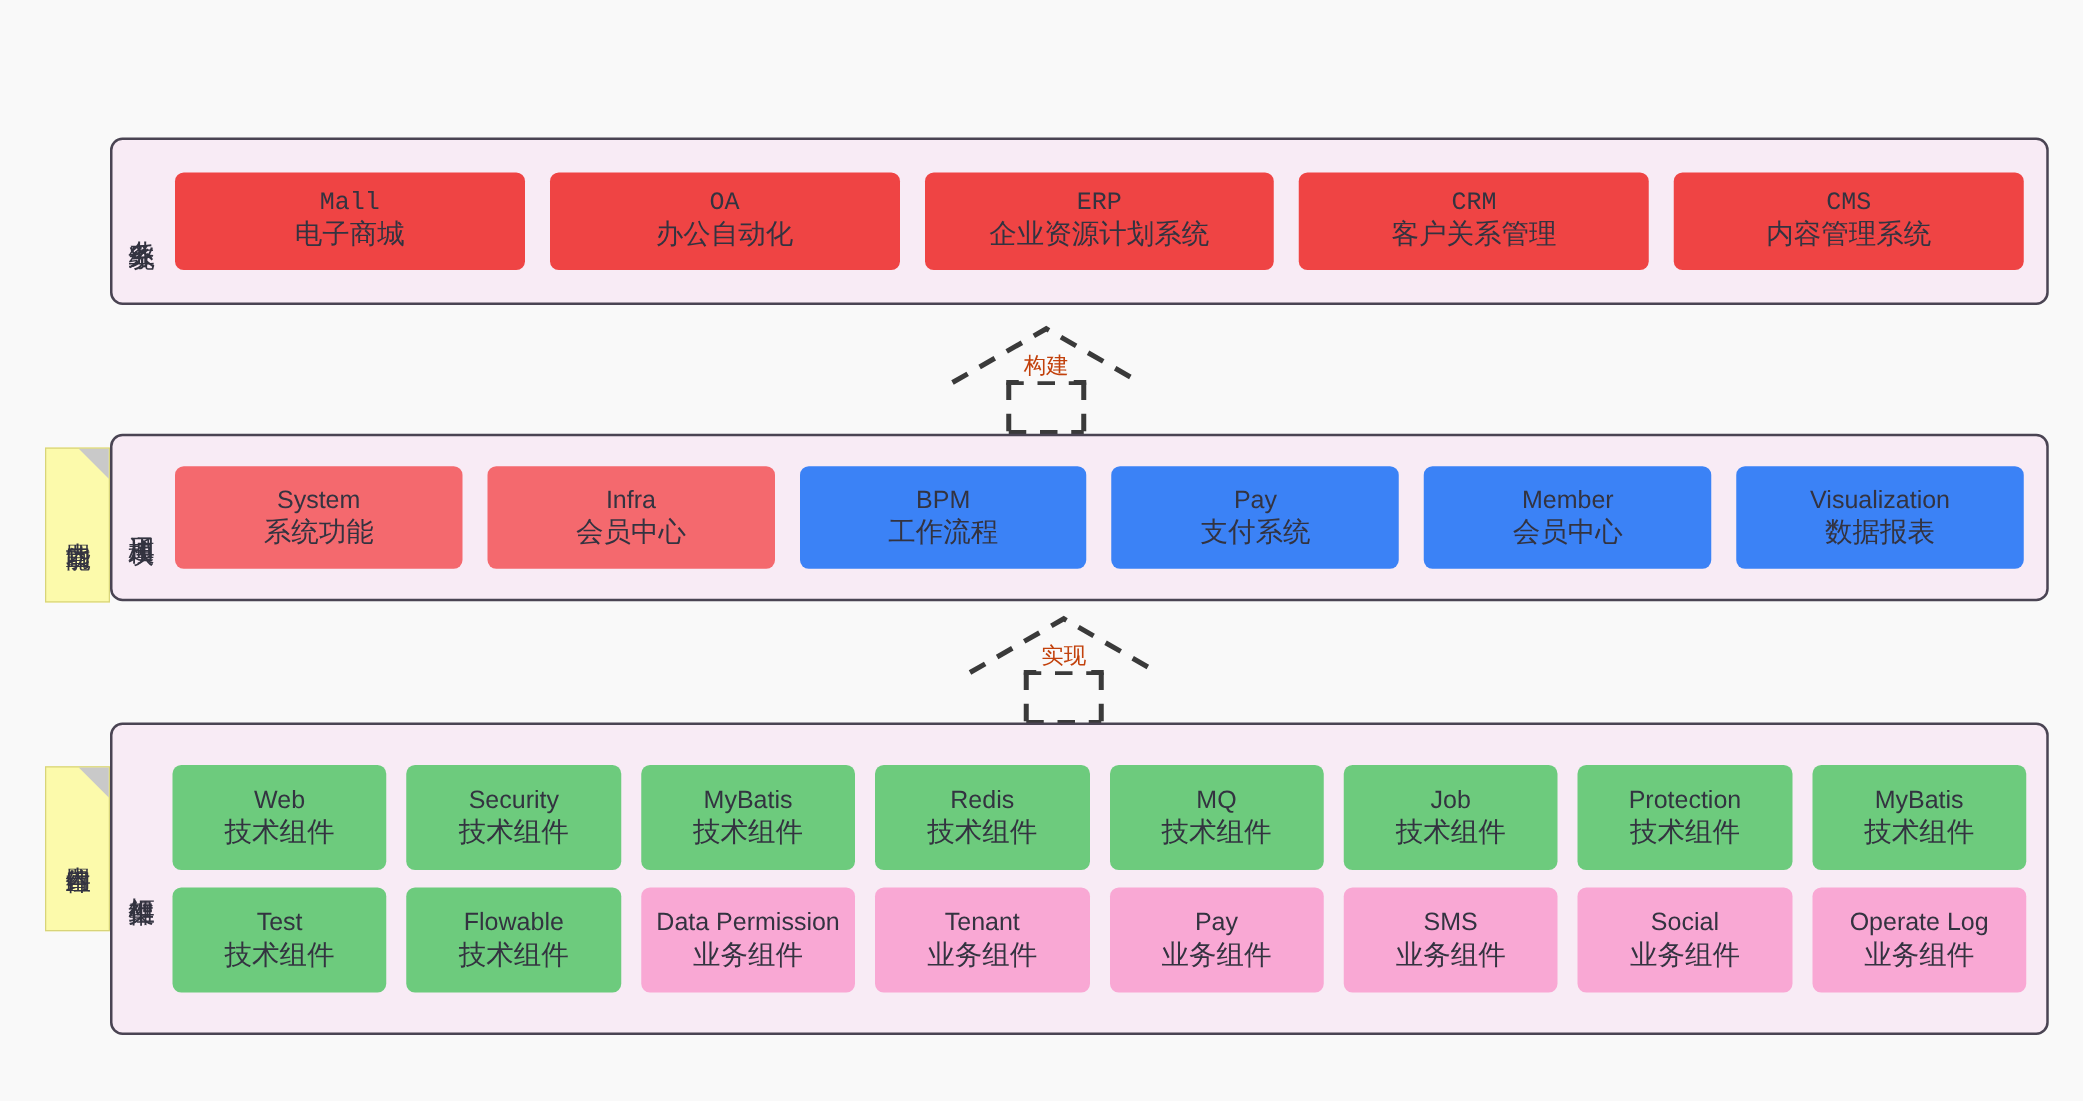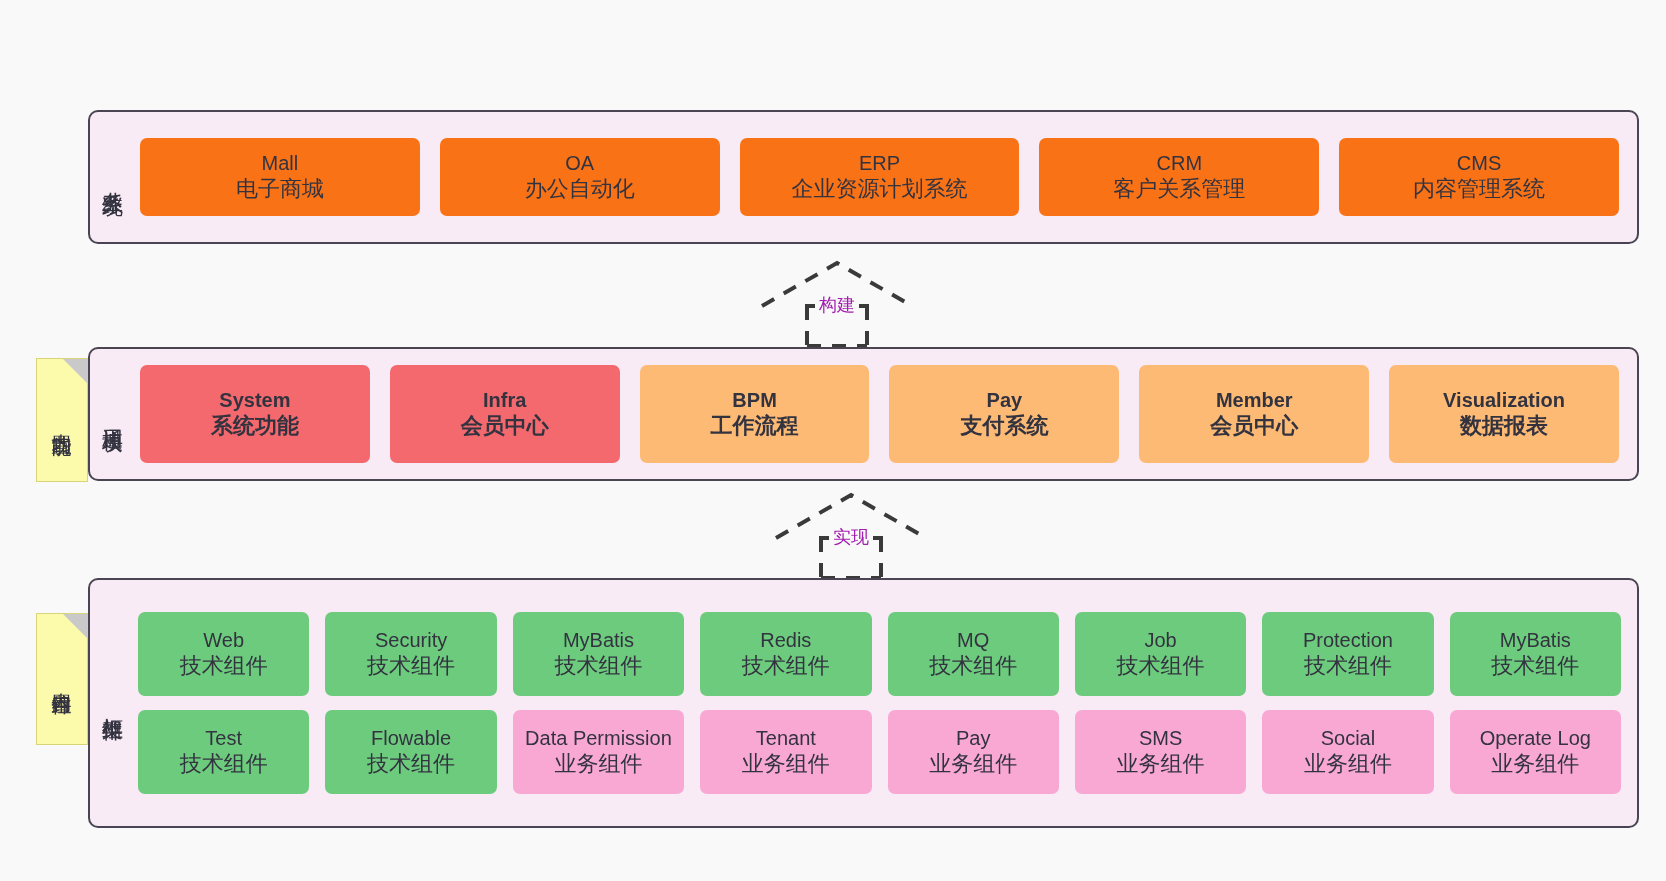--- a/index.html
+++ b/index.html
@@ -63,33 +63,33 @@
     flex-direction: column;
     align-items: center;
     justify-content: center;
     text-align: center;
     line-height: 1.22;
     padding: 4px 6px;
   }
   .card .en { font-size: 20px; }
   .card .cn { font-size: 22px; }
 
-  .card.blue        { background: #f97316; }
+  .card.blue        { background: #ef4444; font-family: Liberation Mono, monospace; }
   .card.red         { background: #f4696e; }
-  .card.pink        { background: #fdba74; }
+  .card.pink        { background: #3b82f6; }
   .card.green       { background: #6dcb7d; }
   .card.lightgreen  { background: #f9a8d4; }
 
   
   #layer-business { left: 88px; top: 110px; width: 1551px; height: 134px; }
   #layer-business .card { height: 78px; }
 
   
   #layer-common { left: 88px; top: 347px; width: 1551px; height: 134px; }
-  #layer-common .card { height: 98px; font-weight: bold; }
+  #layer-common .card { height: 82px; }
 
   
   #layer-framework { left: 88px; top: 578px; width: 1551px; height: 250px; }
   #layer-framework .card { height: 84px; }
   #layer-framework .layer-body { gap: 14px; padding: 0 16px 0 4px; }
   #layer-framework .row { gap: 16px; }
 
   
   .note {
     position: absolute;
@@ -124,25 +124,25 @@
     width: 160px;
     height: 90px;
   }
   #connector-build   { left: 757px; top: 258px; }
   #connector-impl    { left: 771px; top: 490px; }
   .connector svg { display: block; overflow: visible; }
   .connector .conn-label {
     position: absolute;
     left: 50%;
     transform: translateX(-50%);
-    top: 34px;
+    top: 21px;
     background: #f9f9f9;
     padding: 1px 4px;
     font-size: 18px;
-    color: #a21caf;
+    color: #c2410c;
     white-space: nowrap;
   }
 </style>
 </head>
 <body>
 
 <div class="layer" id="layer-business">
   <div class="layer-title">业务系统</div>
   <div class="layer-body">
     <div class="row">

